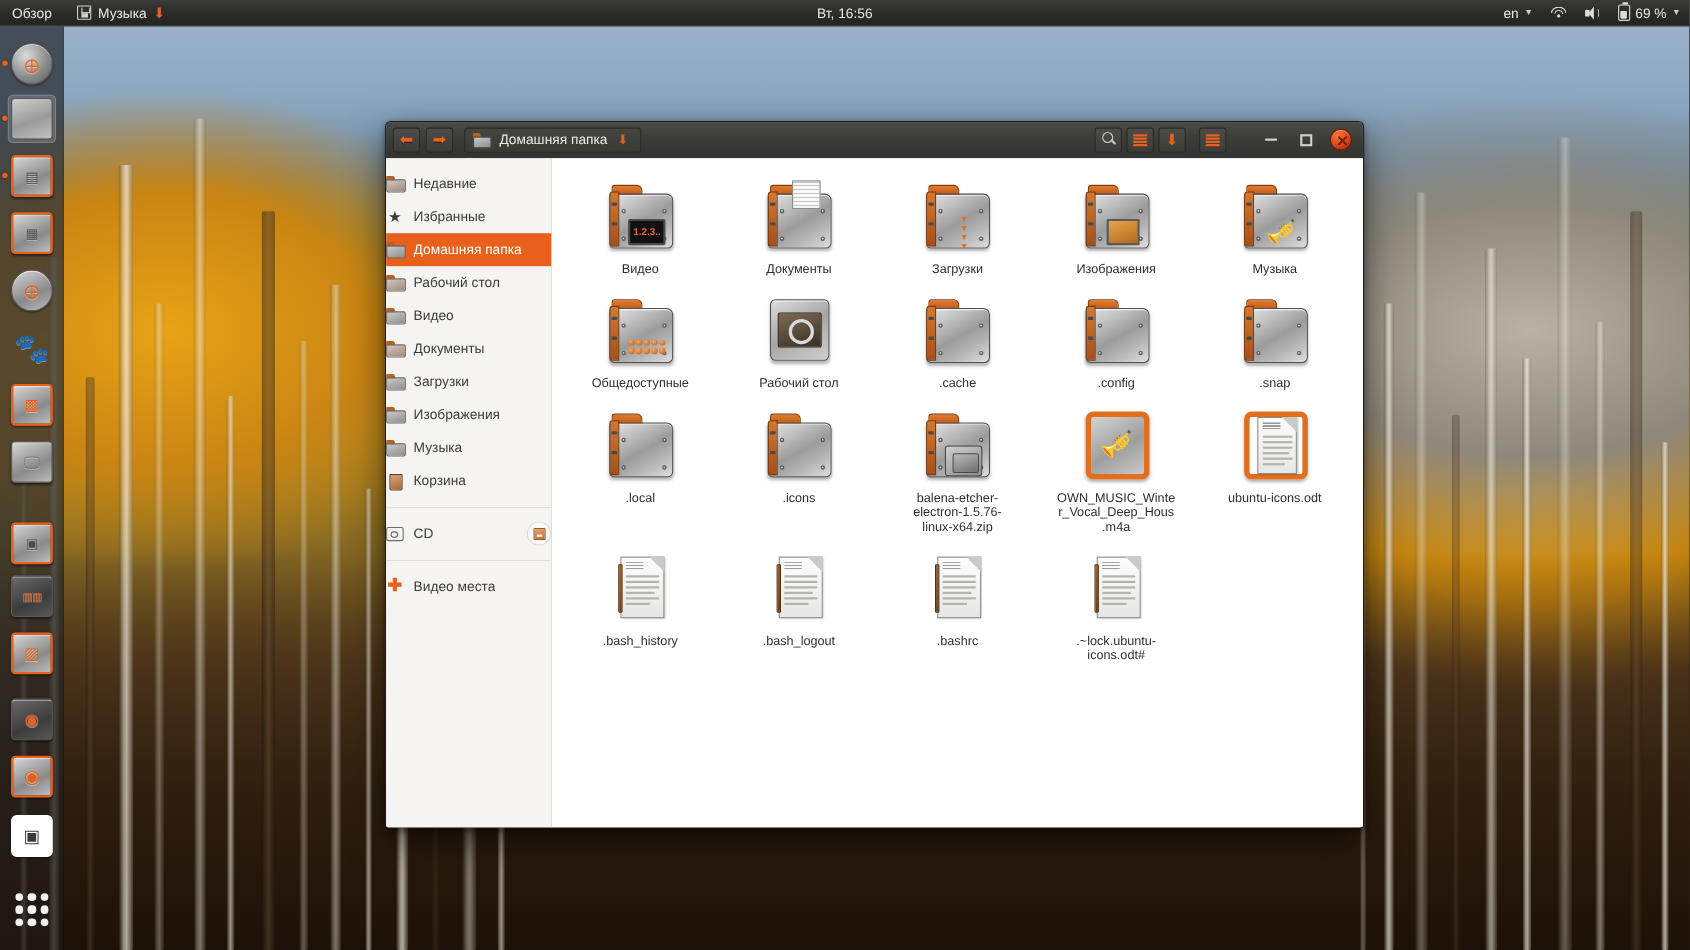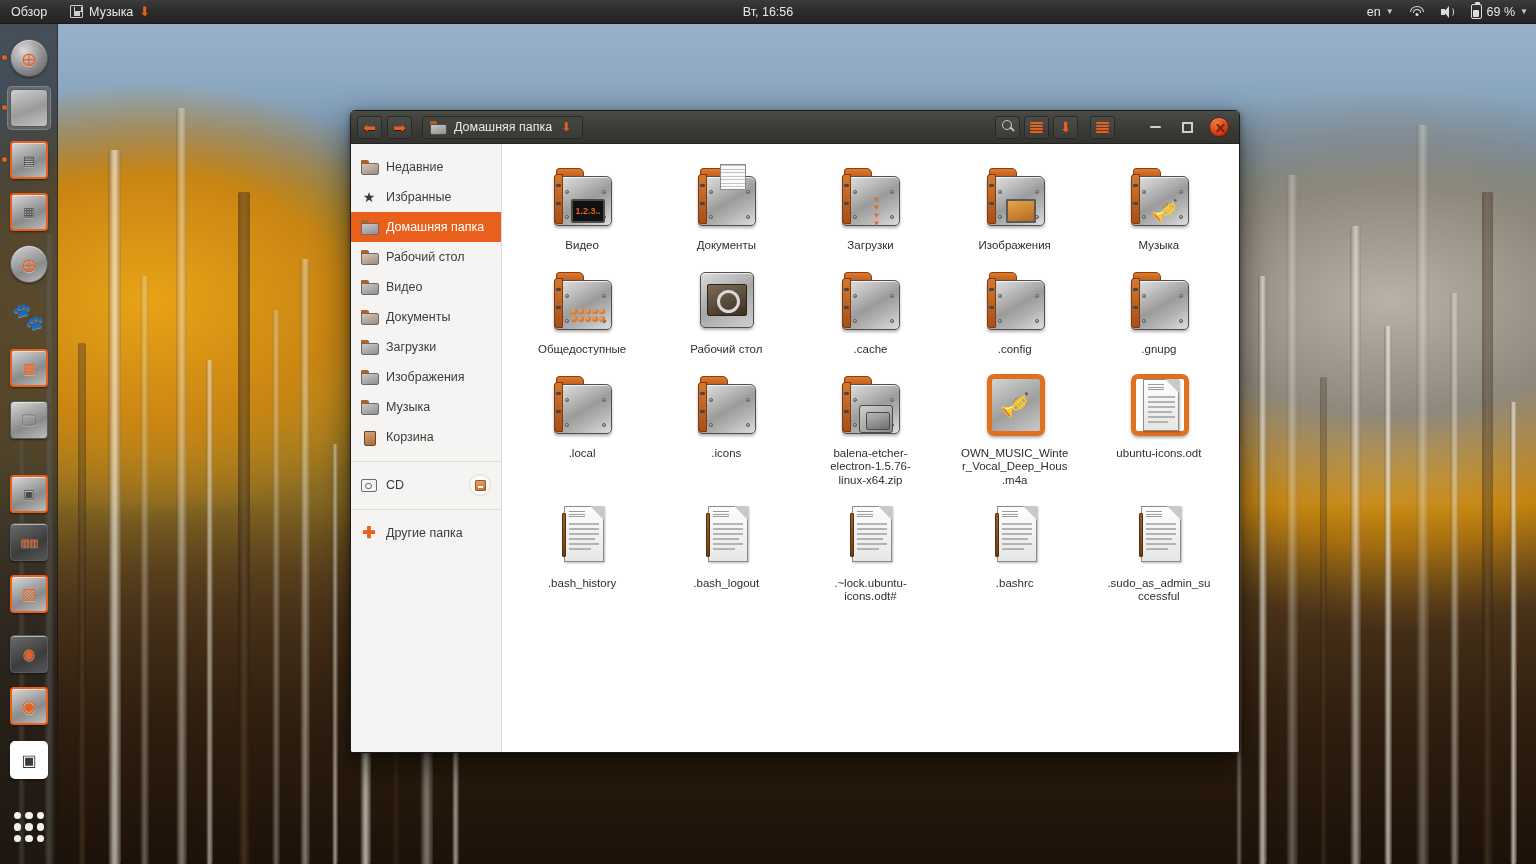--- a/index.html
+++ b/index.html
@@ -172,21 +172,21 @@
   .wclose:after  { transform:rotate(-45deg); }
 
   #fm-body { display:flex; height:610px; background:#fff; }
 
   
   #fm-side {
     width:151px; background:#f5f4f2; border-right:1px solid #dedcd8;
     padding-top:8px; font-size:12.5px; color:#3c3c3a; flex:0 0 151px;
   }
   .s-item {
-    height:30px; display:flex; align-items:center; gap:9px; padding:0 10px;
+    height:30px; display:flex; align-items:center; gap:9px; padding:0 0;
     white-space:nowrap;
   }
   .s-item.sel { background:#e8601c; color:#fff; }
   .s-item .s-lbl { overflow:hidden; text-overflow:ellipsis; }
   .s-sep { height:1px; background:#dedcd8; margin:9px 0 8px 0; }
   .s-ico { width:16px; height:14px; position:relative; flex:0 0 16px; }
   .s-ico.fld:before{content:"";position:absolute;left:0;top:0;width:8px;height:3.5px;background:#b8601f;border-radius:1px 2px 0 0;}
   .s-ico.fld:after{content:"";position:absolute;left:0;top:2.8px;width:16px;height:10.5px;background:linear-gradient(160deg,#cacaca,#8f8f8f);border:1px solid #6a6a6a;border-radius:1px 2px 2px 2px;}
   .s-ico.fld.tint:after{background:linear-gradient(160deg,#d7c7bb,#9d8a7c);}
   .s-ico.star { color:#3a3a38; font-size:14px; display:flex; align-items:center; justify-content:center; }
@@ -585,21 +585,21 @@
         <span class="s-lbl">CD</span>
         <span class="eject">
             <i></i>
           </span>
       </div>
 
       <div class="s-sep"></div>
 
       <div class="s-item">
         <span class="s-ico plus">✚</span>
-        <span class="s-lbl">Другие папка</span>
+        <span class="s-lbl">Видео места</span>
       </div>
     </div>
 
     <div id="fm-main">
 
       <div class="f-cell r1">
         <div class="f-ico">
             <div class="mfold">
               <div class="tab"></div>
               <div class="body">
@@ -768,21 +768,21 @@
               <div class="tab"></div>
               <div class="body">
                 <span class="scr s1"></span>
                 <span class="scr s2"></span>
                 <span class="scr s3"></span>
                 <span class="scr s4"></span>
               </div>
               <div class="spine"></div>
             </div>
           </div>
-        <div class="f-lbl">.gnupg</div>
+        <div class="f-lbl">.snap</div>
       </div>
       <div class="f-cell r1">
         <div class="f-ico">
             <div class="mfold">
               <div class="tab"></div>
               <div class="body">
                 <span class="scr s1"></span>
                 <span class="scr s2"></span>
                 <span class="scr s3"></span>
                 <span class="scr s4"></span>
@@ -886,48 +886,33 @@
               <span class="sbar"></span>
               <span class="hd"></span>
               <span class="ln" style="top:16px;width:30px;"></span>
               <span class="ln" style="top:21px;width:30px;"></span>
               <span class="ln" style="top:26px;width:30px;"></span>
               <span class="ln" style="top:31px;width:26px;"></span>
               <span class="ln" style="top:36px;width:30px;"></span>
               <span class="ln" style="top:41px;width:22px;"></span>
             </div>
           </div>
-        <div class="f-lbl">.~lock.ubuntu-icons.odt#</div>
+        <div class="f-lbl">.bashrc</div>
       </div>
       <div class="f-cell r4">
         <div class="f-ico">
             <div class="doc">
               <span class="sbar"></span>
               <span class="hd"></span>
               <span class="ln" style="top:16px;width:30px;"></span>
               <span class="ln" style="top:21px;width:30px;"></span>
               <span class="ln" style="top:26px;width:30px;"></span>
               <span class="ln" style="top:31px;width:26px;"></span>
               <span class="ln" style="top:36px;width:30px;"></span>
               <span class="ln" style="top:41px;width:22px;"></span>
             </div>
           </div>
-        <div class="f-lbl">.bashrc</div>
-      </div>
-      <div class="f-cell r4">
-        <div class="f-ico">
-            <div class="doc">
-              <span class="sbar"></span>
-              <span class="hd"></span>
-              <span class="ln" style="top:16px;width:30px;"></span>
-              <span class="ln" style="top:21px;width:30px;"></span>
-              <span class="ln" style="top:26px;width:30px;"></span>
-              <span class="ln" style="top:31px;width:26px;"></span>
-              <span class="ln" style="top:36px;width:30px;"></span>
-              <span class="ln" style="top:41px;width:22px;"></span>
-            </div>
-          </div>
-        <div class="f-lbl">.sudo_as_admin_successful</div>
+        <div class="f-lbl">.~lock.ubuntu-icons.odt#</div>
       </div>
 
     </div>
   </div>
 </div>
 
 </body></html>

